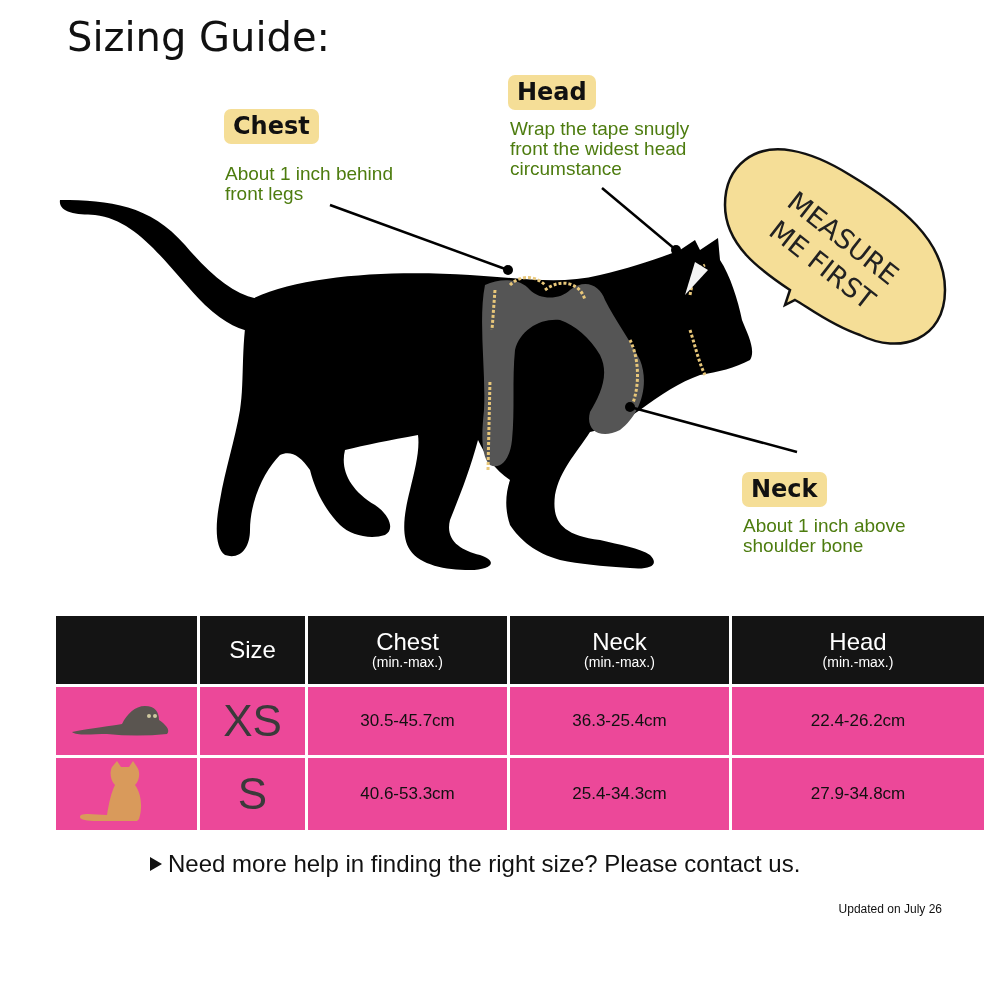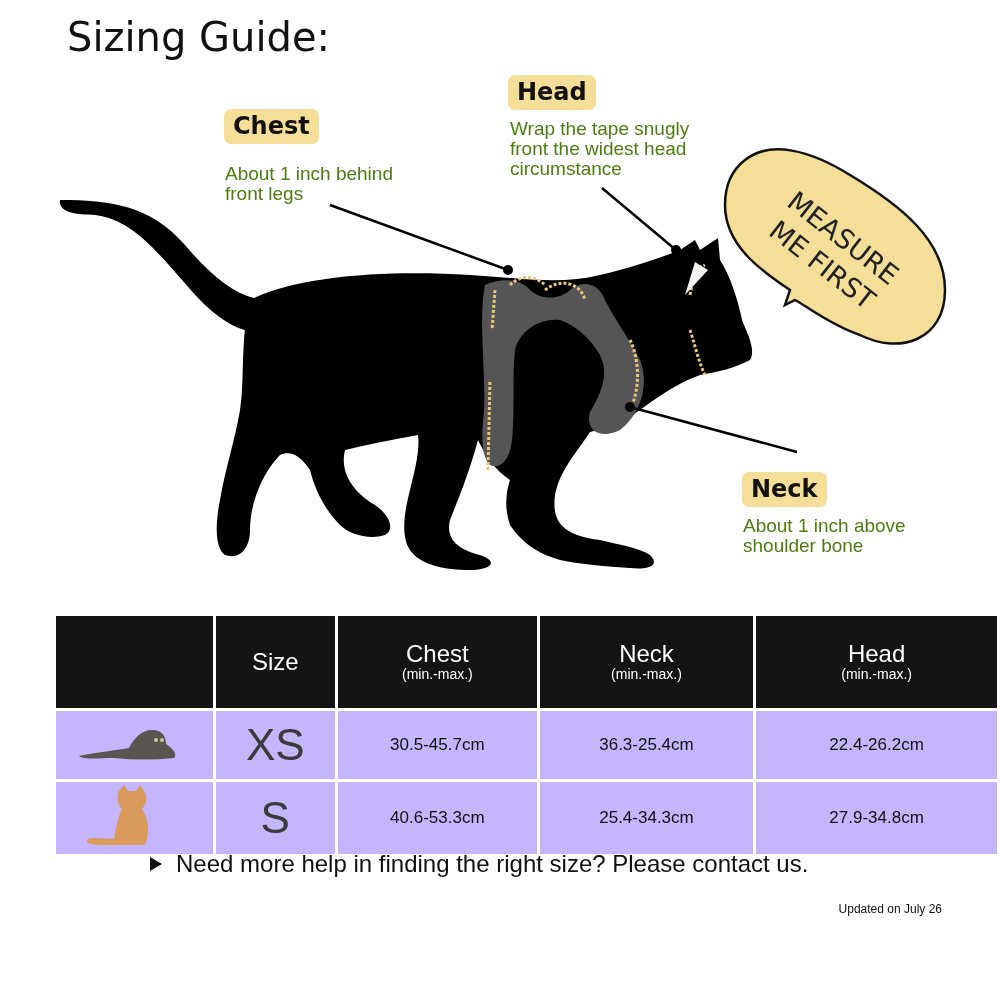--- a/index.html
+++ b/index.html
@@ -2,27 +2,27 @@
 <html><head>
 <meta charset="utf-8">
 <style>
   html, body { margin:0; padding:0; background:#fff; }
   body { width:1000px; height:1000px; position:relative; overflow:hidden; font-family:"Liberation Sans", sans-serif; color:#111; }
   .title { position:absolute; left:67px; top:14px; font-family:"DejaVu Sans", sans-serif; font-size:40px; font-weight:400; letter-spacing:0px;text-align:right; }
   .tag { position:absolute; background:#f5de97; border-radius:7px; font-family:"DejaVu Sans", sans-serif; font-weight:bold; font-size:24px; padding:3px 9px 4px 9px; line-height:28px; }
   .desc { position:absolute; font-size:19px; line-height:20px; color:#4d7c0f; }
   svg.art { position:absolute; left:0; top:0; }
   table.sz { position:absolute; left:53px; top:613px; border-collapse:separate; border-spacing:3px; }
-  table.sz th { background:#141414; color:#fff; font-weight:normal; height:60px; text-align:center; vertical-align:middle; padding:16px; }
+  table.sz th { background:#141414; color:#fff; font-weight:normal; height:60px; text-align:center; vertical-align:middle; padding:4px; }
   table.sz th .main { font-size:24px; display:block; line-height:24px; }
   table.sz th .sub { font-size:14px; display:block; line-height:16px; }
-  table.sz td { background:#c4b5fd; text-align:center; vertical-align:middle; padding:0; }
+  table.sz td { background:#ec4899; text-align:center; vertical-align:middle; padding:0; }
   table.sz td.val { font-weight:normal; font-size:17px; color:#111; }
   table.sz td.size { font-size:44px; color:#3a3a3a; }
-  .help { position:absolute; left:150px; top:850px; font-size:24px; color:#111; display:flex; align-items:center; gap:14px; }
+  .help { position:absolute; left:150px; top:850px; font-size:24px; color:#111; display:flex; align-items:center; gap:6px; }
   .tri { width:0; height:0; border-top:7px solid transparent; border-bottom:7px solid transparent; border-left:12px solid #111; }
   .updated { position:absolute; right:58px; top:902px; font-size:12px; }
   .bubble-text { font-family:"DejaVu Sans", sans-serif; font-size:27px; fill:#222; }
 </style>
 </head>
 <body>
 
 <div class="title">Sizing Guide:</div>
 
 <svg class="art" width="1000" height="600" viewBox="0 0 1000 600">

